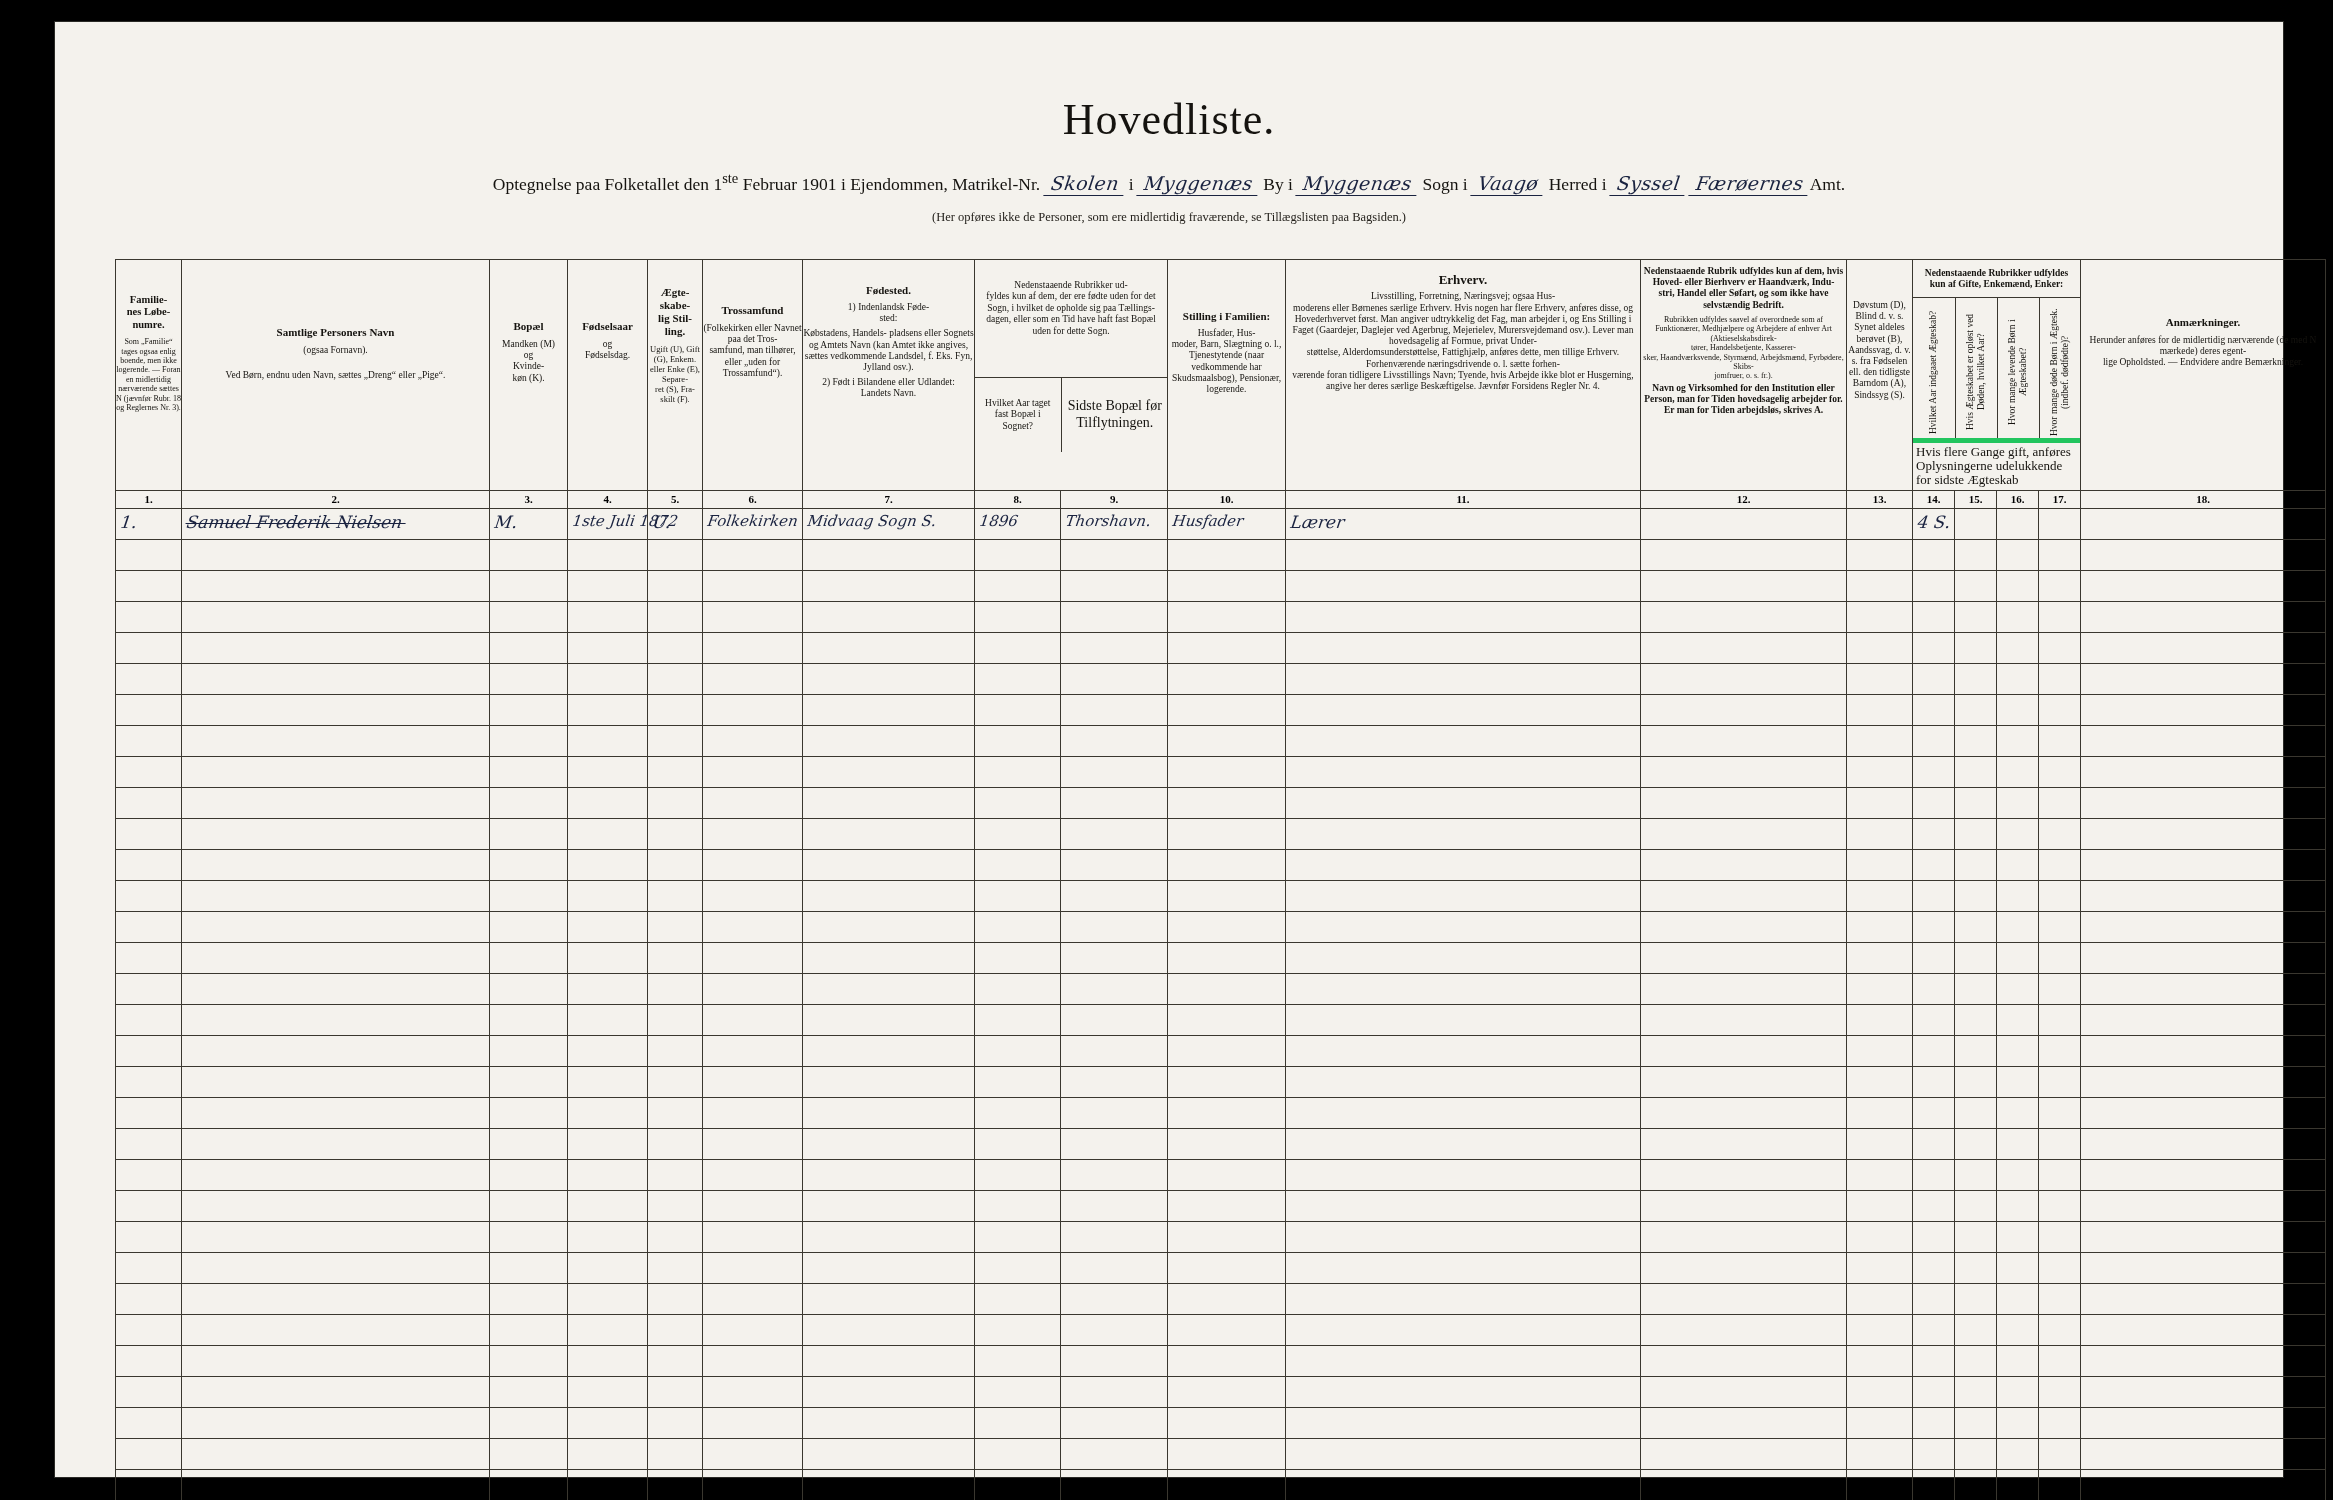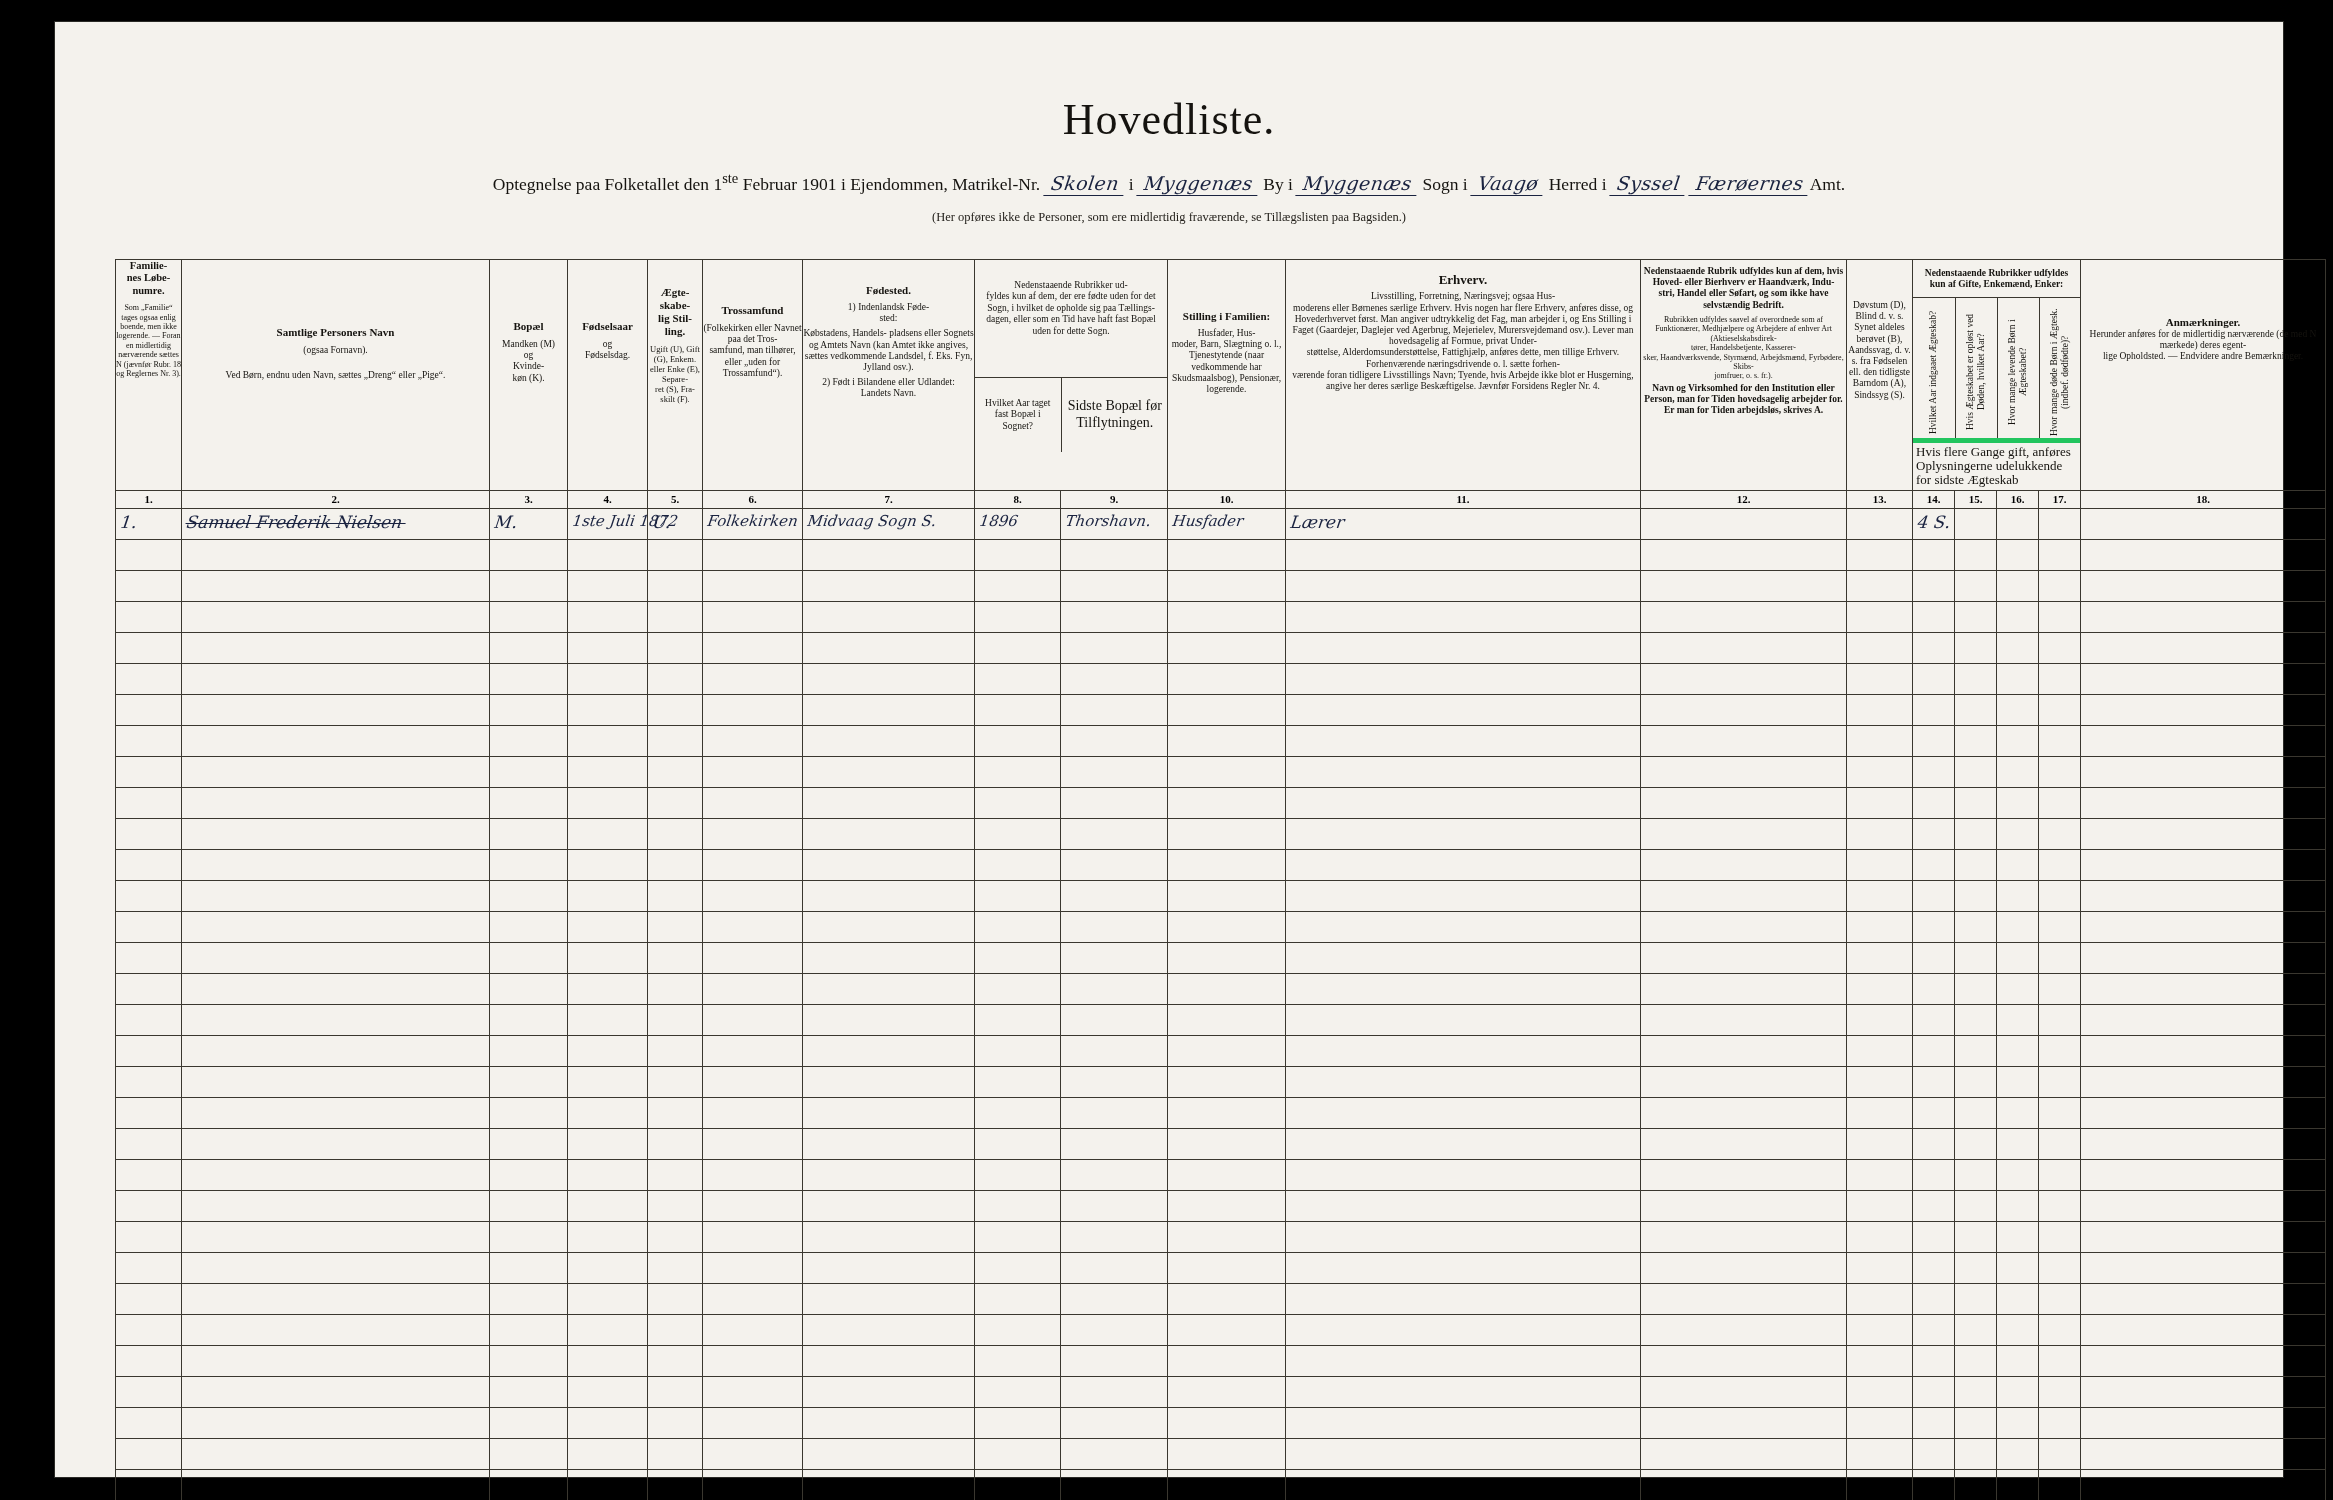--- a/index.html
+++ b/index.html
@@ -81,21 +81,21 @@
             <col style="width:42px">
             <col style="width:42px">
             <col style="width:42px">
           <col style="width:42px">
             <col style="width:245px">
         </colgroup>
 
         <tbody>
             <tr class="hdrrow">
           <td class="hdr">
-            <div style=""><b style="white-space:pre-line">Familie-
+            <div style="margin-top:34px"><b style="white-space:pre-line">Familie-
 nes Løbe-
 numre.</b></div>
             <div style="margin-top:6px;font-size:8px">Som „Familie“ tages ogsaa enlig boende, men ikke logerende. — Foran en midlertidig nærværende sættes N (jævnfør Rubr. 18 og Reglernes Nr. 3).</div>
           </td>
           <td class="hdr">
             <div style="margin-top:66px" class="mid">Samtlige Personers Navn</div>
             <div style="margin-top:6px">(ogsaa Fornavn).</div>
             <div style="margin-top:14px">Ved Børn, endnu uden Navn, sættes „Dreng“ eller „Pige“.</div>
           </td>
           <td class="hdr">
@@ -197,21 +197,21 @@
                 <td style="border:none;vertical-align:bottom;padding:0">
                   <div style="writing-mode:vertical-rl;transform:rotate(180deg);font-size:9.5px;line-height:1.15;height:132px;margin:0 auto">Hvor mange døde Børn i Ægtesk. (indbef. dødfødte)?</div>
                 </td>
               </tr>
             </tbody>
                 </table>
             <div style="padding:2px 3px;font-size:13px;line-height:1.1;text-align:left;border-top:5px solid #22c55e">Hvis flere Gange gift, anføres Oplysningerne udelukkende for sidste Ægteskab</div>
           </td>
           <td class="hdr">
             <div style="margin-top:56px" class="mid">Anmærkninger.</div>
-            <div style="white-space:pre-line">Herunder anføres for de midlertidig nærværende (de med N mærkede) deres egent-
+            <div style="margin-top:6px;white-space:pre-line">Herunder anføres for de midlertidig nærværende (de med N mærkede) deres egent-
 lige Opholdsted. — Endvidere andre Bemærkninger.</div>
           </td>
         </tr>
 
         <tr class="numrow">
           <td>1.</td>
           <td>2.</td>
           <td>3.</td>
           <td>4.</td>
           <td>5.</td>

